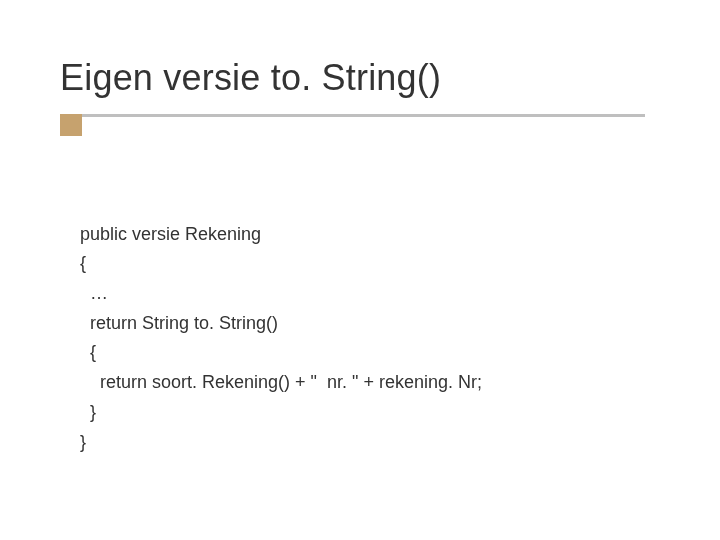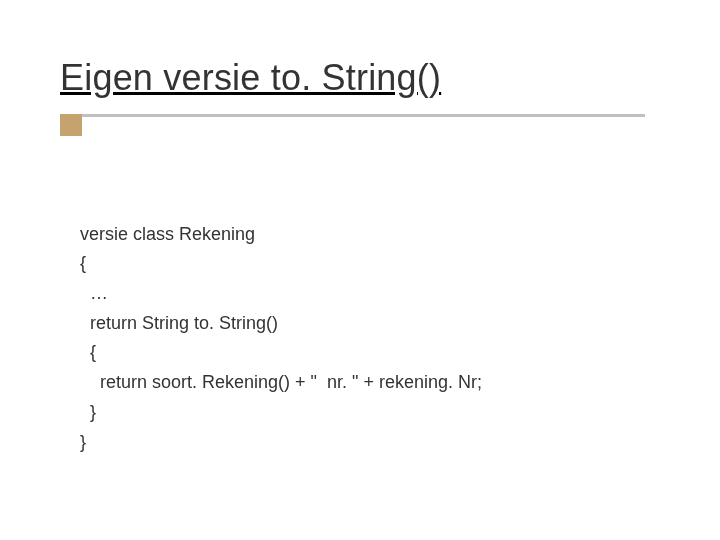--- a/index.html
+++ b/index.html
@@ -14,21 +14,20 @@
   .slide {
     position: relative;
     width: 720px;
     height: 540px;
     box-sizing: border-box;
   }
   .title-wrap {
     position: absolute;
     left: 60px;
     top: 58px;
-    text-decoration: underline;
   }
   .title {
     font-size: 36px;
     color: #333333;
     font-weight: 400;
     letter-spacing: 0.2px;
     line-height: 1.1;
   }
   .underline {
     position: absolute;
@@ -63,21 +62,21 @@
 <div class="slide">
 
   <div class="title-wrap">
     <div class="title">Eigen versie to. String()</div>
   </div>
 
   <div class="underline"></div>
   <div class="accent"></div>
 
   <div class="code">
-<span>versie class Rekening</span>
+<span>public versie Rekening</span>
 <span>{</span>
 <span>  …</span>
 <span>  return String to. String()</span>
 <span>  {</span>
 <span>    return soort. Rekening() + "  nr. " + rekening. Nr;</span>
 <span>  }</span>
 <span>}</span>
   </div>
 
 </div>

